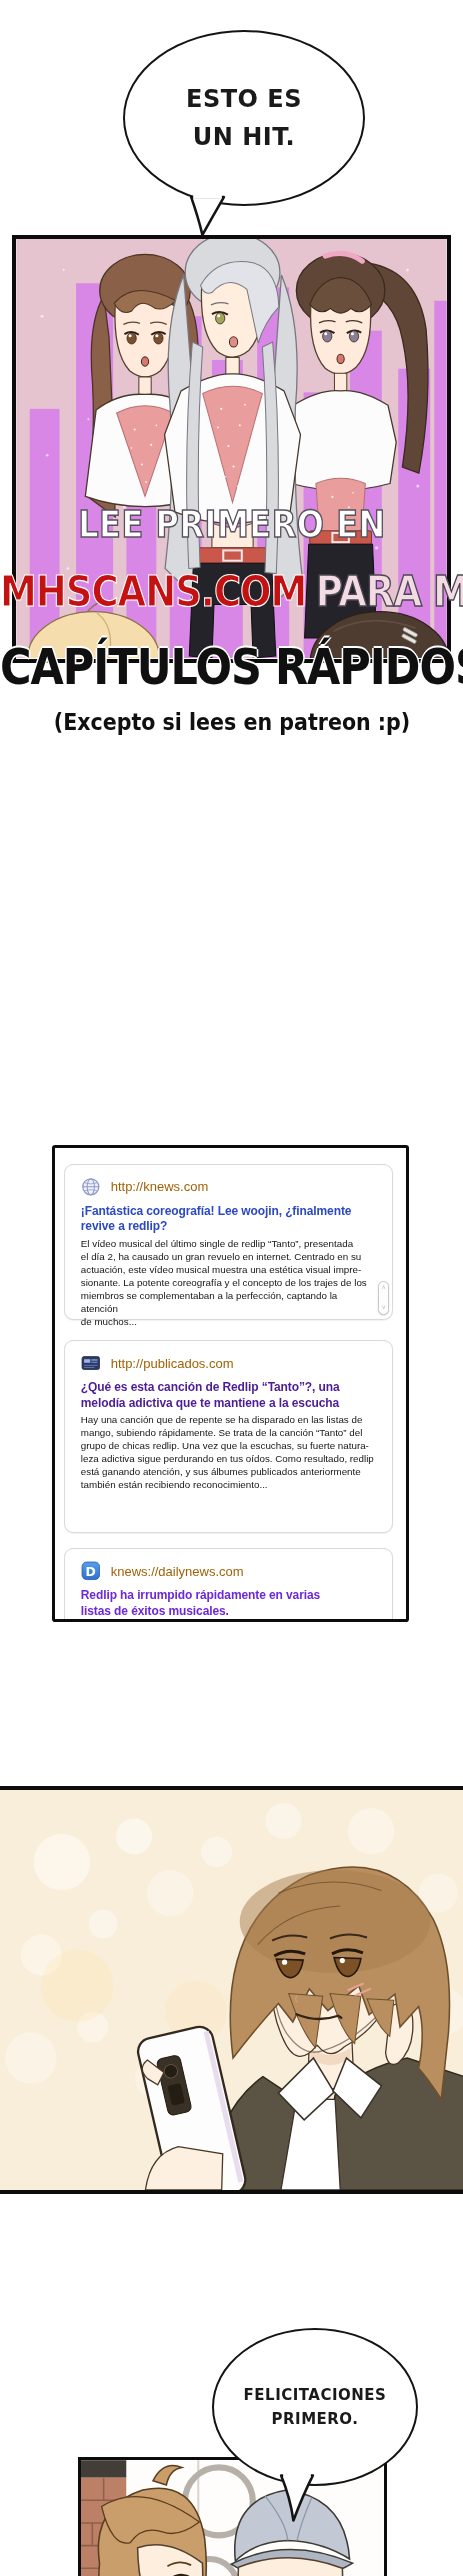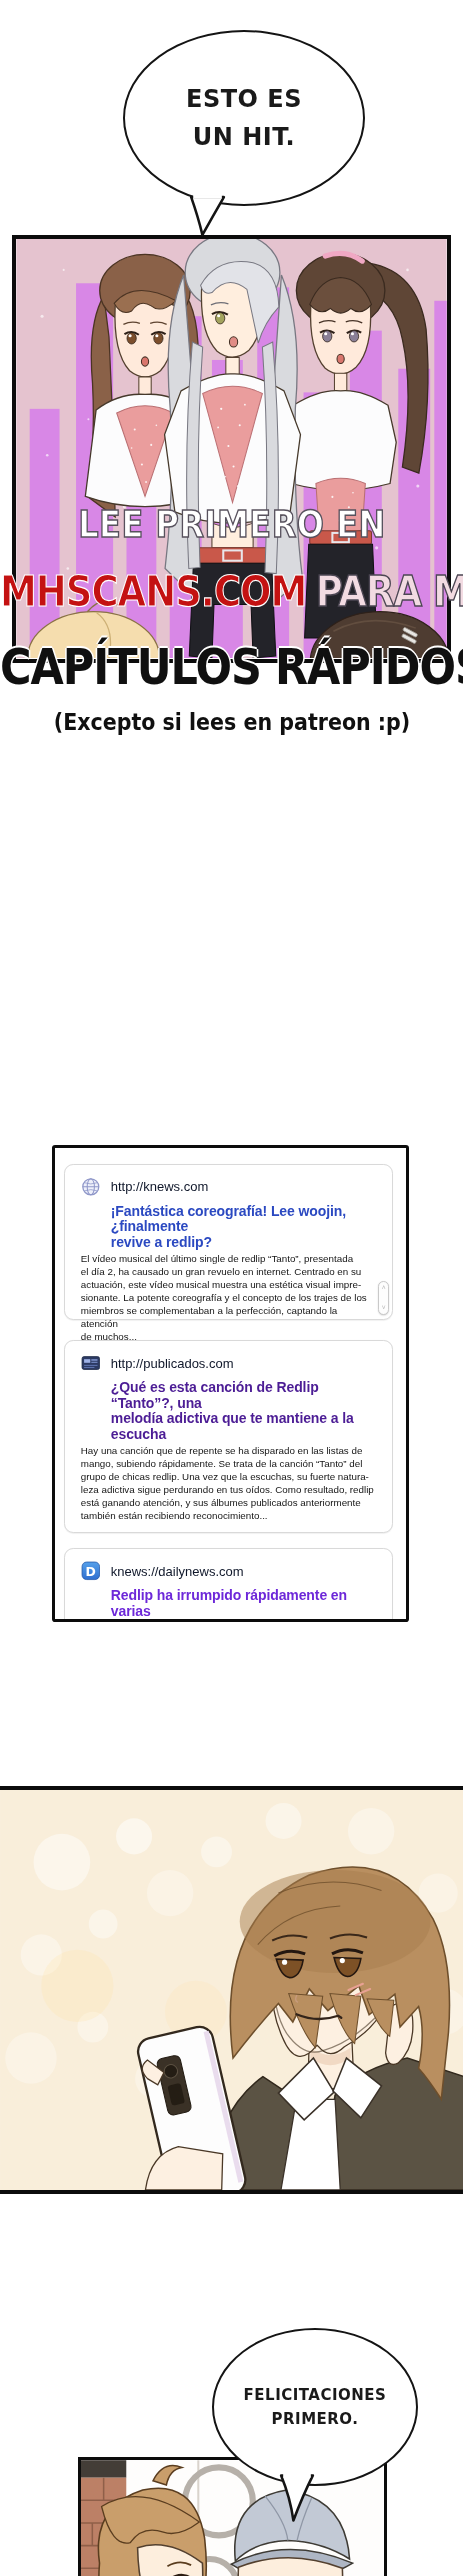--- a/index.html
+++ b/index.html
@@ -31,22 +31,22 @@
            text-shadow:1.5px 0 0 #fff,-1.5px 0 0 #fff,0 1.5px 0 #fff,0 -1.5px 0 #fff;}
   #promo-4{top:708px;font-size:20.6px;color:#101010;letter-spacing:0;}
   
   .news-card{position:absolute;left:9.3px;width:329px;background:#fff;border:1px solid #d9d9d9;
              border-radius:9.3px;padding:12.4px 15.5px;box-sizing:border-box;box-shadow:0 0.5px 1px rgba(0,0,0,.06);}
   #news-card-1{top:15.5px;height:156px;}
   #news-card-2{top:192px;height:193px;}
   #news-card-3{top:400px;height:124px;}
   .url-row{display:flex;align-items:center;gap:10.3px;height:19.6px;}
   .url-icon{width:19.6px;height:19.6px;flex:0 0 19.6px;position:relative;}
-  .url-text{font-size:13px;color:#0f172a;}
-  .news-title{margin-top:7.2px;font-weight:bold;font-size:14px;line-height:15.5px;white-space:pre-line;letter-spacing:-0.1px;margin-left:30px;}
+  .url-text{font-size:13px;color:#a16207;}
+  .news-title{margin-top:7.2px;font-weight:bold;font-size:12px;line-height:15.5px;white-space:pre-line;letter-spacing:-0.1px;}
   .news-body{margin-top:2px;font-size:9.8px;line-height:13px;color:#151515;white-space:pre-line;}
   .daily-letter{position:absolute;left:0;top:0;width:19.6px;height:19.6px;display:flex;align-items:center;justify-content:center;
                 color:#fff;font-weight:bold;font-size:12.4px;font-family:"DejaVu Sans",sans-serif;}
   #scroll-pill{position:absolute;left:323px;top:133px;width:11.3px;height:34px;border:0.5px solid #c9c9c9;border-radius:6.2px;
                background:#fdfdfd;box-shadow:0 0.5px 1.5px rgba(0,0,0,.18);z-index:4;
                display:flex;flex-direction:column;align-items:center;justify-content:space-between;padding:3.1px 0;box-sizing:border-box;}
   #scroll-pill span{color:#b8b8b8;font-size:6.7px;line-height:6.2px;}
 </style>
 </head>
 <body>

